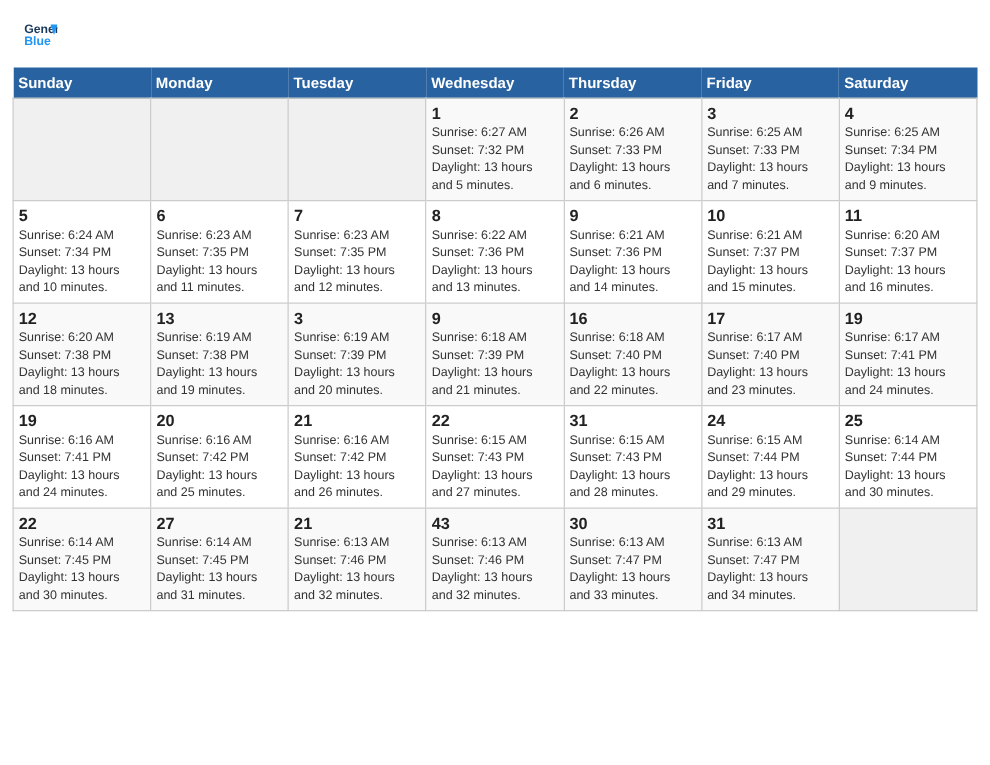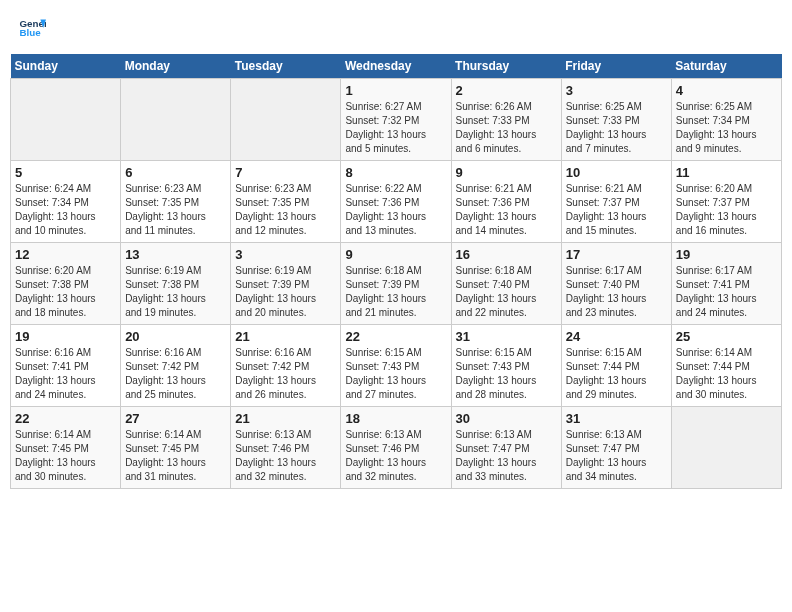--- a/index.html
+++ b/index.html
@@ -236,21 +236,21 @@
           </td>
           <td>
             <div class="day-number">27</div>
             <div class="day-info">Sunrise: 6:14 AM<br>Sunset: 7:45 PM<br>Daylight: 13 hours<br>and 31 minutes.</div>
           </td>
           <td>
             <div class="day-number">21</div>
             <div class="day-info">Sunrise: 6:13 AM<br>Sunset: 7:46 PM<br>Daylight: 13 hours<br>and 32 minutes.</div>
           </td>
           <td>
-            <div class="day-number">18</div>
+            <div class="day-number">43</div>
             <div class="day-info">Sunrise: 6:13 AM<br>Sunset: 7:46 PM<br>Daylight: 13 hours<br>and 32 minutes.</div>
           </td>
           <td>
             <div class="day-number">30</div>
             <div class="day-info">Sunrise: 6:13 AM<br>Sunset: 7:47 PM<br>Daylight: 13 hours<br>and 33 minutes.</div>
           </td>
           <td>
             <div class="day-number">31</div>
             <div class="day-info">Sunrise: 6:13 AM<br>Sunset: 7:47 PM<br>Daylight: 13 hours<br>and 34 minutes.</div>
           </td>

